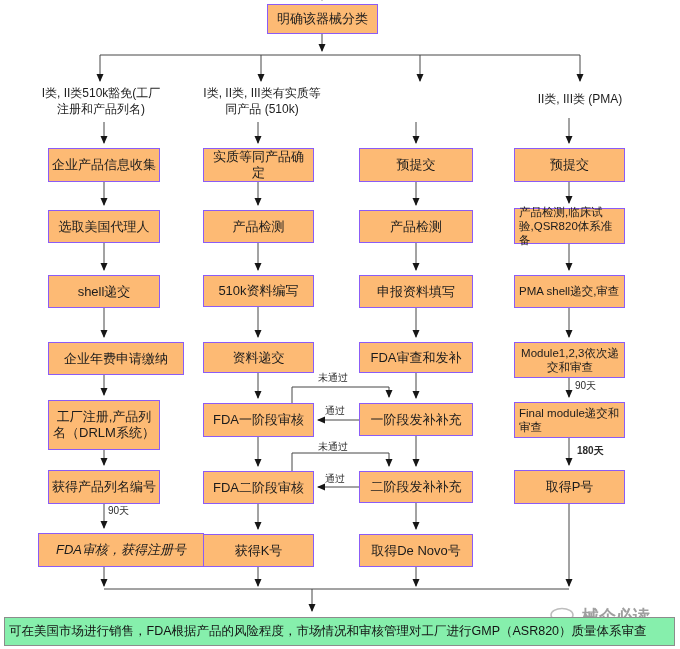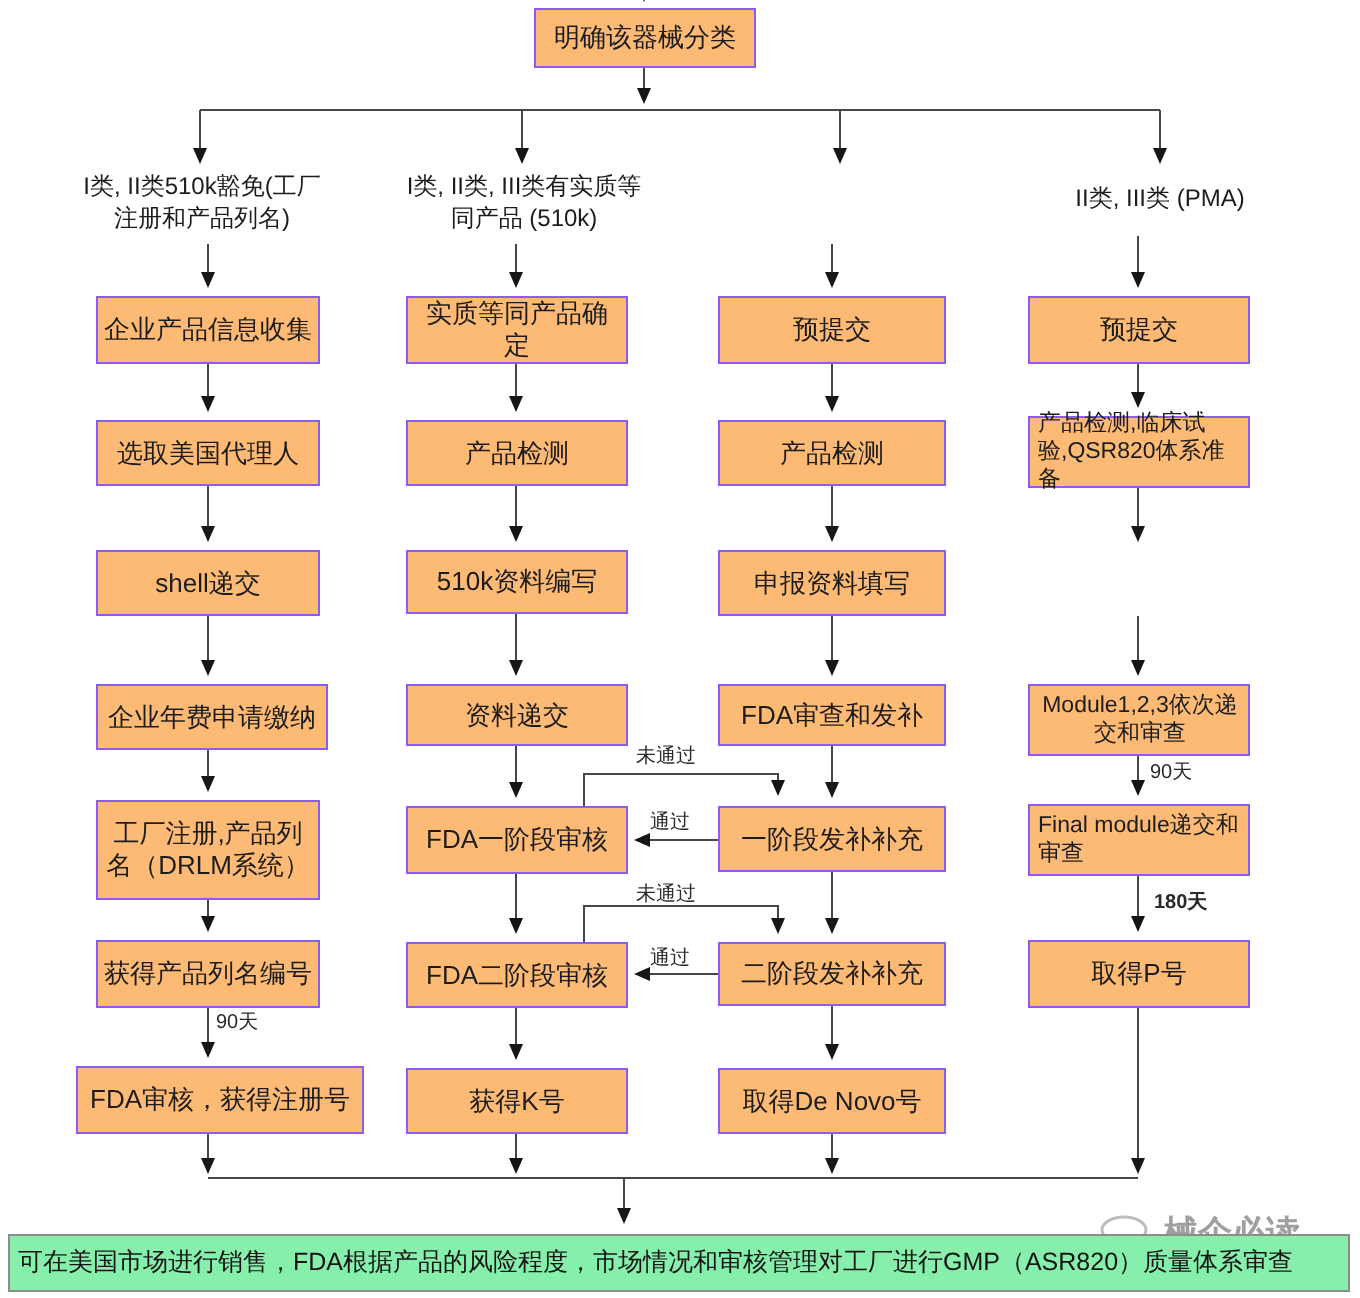--- a/index.html
+++ b/index.html
@@ -118,43 +118,44 @@
 
   <div class="node" style="left:267px;top:4px;width:111px;height:30px;">明确该器械分类</div>
 
   <div class="blabel" style="left:38px;top:86px;width:126px;">I类, II类510k豁免(工厂注册和产品列名)</div>
   <div class="blabel" style="left:198px;top:86px;width:128px;">I类, II类, III类有实质等同产品 (510k)</div>
   <div class="blabel" style="left:518px;top:92px;width:124px;">II类, III类 (PMA)</div>
 
   <div class="node" style="left:48px;top:148px;width:112px;height:34px;">企业产品信息收集</div>
   <div class="node" style="left:48px;top:210px;width:112px;height:33px;">选取美国代理人</div>
   <div class="node" style="left:48px;top:275px;width:112px;height:33px;">shell递交</div>
-  <div class="node" style="left:48px;top:342px;width:116px;height:33px;">企业年费申请缴纳</div>
+  <div class="node" style="left:48px;top:342px;width:136px;height:33px;">企业年费申请缴纳</div>
   <div class="node" style="left:48px;top:400px;width:112px;height:50px;">工厂注册,产品列名（DRLM系统）</div>
   <div class="node" style="left:48px;top:470px;width:112px;height:34px;">获得产品列名编号</div>
-  <div class="node" style="left:38px;top:533px;width:144px;height:34px;">FDA审核，获得注册号</div>
+  <div class="node" style="left:38px;top:533px;width:166px;height:34px;font-style:italic;">FDA审核，获得注册号</div>
 
   <div class="node" style="left:203px;top:148px;width:111px;height:34px;">实质等同产品确定</div>
   <div class="node" style="left:203px;top:210px;width:111px;height:33px;">产品检测</div>
   <div class="node" style="left:203px;top:275px;width:111px;height:32px;">510k资料编写</div>
   <div class="node" style="left:203px;top:342px;width:111px;height:31px;">资料递交</div>
   <div class="node" style="left:203px;top:403px;width:111px;height:34px;">FDA一阶段审核</div>
   <div class="node" style="left:203px;top:471px;width:111px;height:33px;">FDA二阶段审核</div>
   <div class="node" style="left:203px;top:534px;width:111px;height:33px;">获得K号</div>
 
   <div class="node" style="left:359px;top:148px;width:114px;height:34px;">预提交</div>
   <div class="node" style="left:359px;top:210px;width:114px;height:33px;">产品检测</div>
   <div class="node" style="left:359px;top:275px;width:114px;height:33px;">申报资料填写</div>
   <div class="node" style="left:359px;top:342px;width:114px;height:31px;">FDA审查和发补</div>
   <div class="node" style="left:359px;top:403px;width:114px;height:33px;">一阶段发补补充</div>
   <div class="node" style="left:359px;top:471px;width:114px;height:32px;">二阶段发补补充</div>
   <div class="node" style="left:359px;top:534px;width:114px;height:33px;">取得De Novo号</div>
 
   <div class="node" style="left:514px;top:148px;width:111px;height:34px;">预提交</div>
   <div class="node sm left" style="left:514px;top:208px;width:111px;height:36px;">产品检测,临床试验,QSR820体系准备</div>
+  <div class="node sm left" style="left:514px;top:275px;width:111px;height:33px;">PMA shell递交,审查</div>
   <div class="node sm left" style="left:514px;top:342px;width:111px;height:36px;text-align:center;">Module1,2,3依次递交和审查</div>
   <div class="node sm left" style="left:514px;top:402px;width:111px;height:36px;">Final module递交和审查</div>
   <div class="node" style="left:514px;top:470px;width:111px;height:34px;">取得P号</div>
 
   <div class="elabel" style="left:108px;top:504px;">90天</div>
   <div class="elabel" style="left:318px;top:371px;">未通过</div>
   <div class="elabel" style="left:325px;top:404px;">通过</div>
   <div class="elabel" style="left:318px;top:440px;">未通过</div>
   <div class="elabel" style="left:325px;top:472px;">通过</div>
   <div class="elabel" style="left:575px;top:379px;">90天</div>

